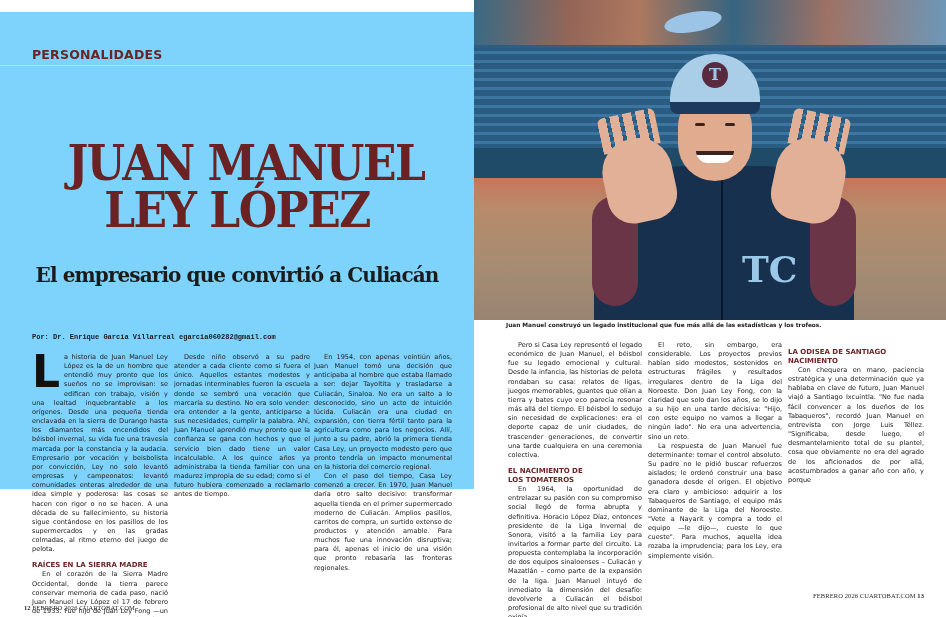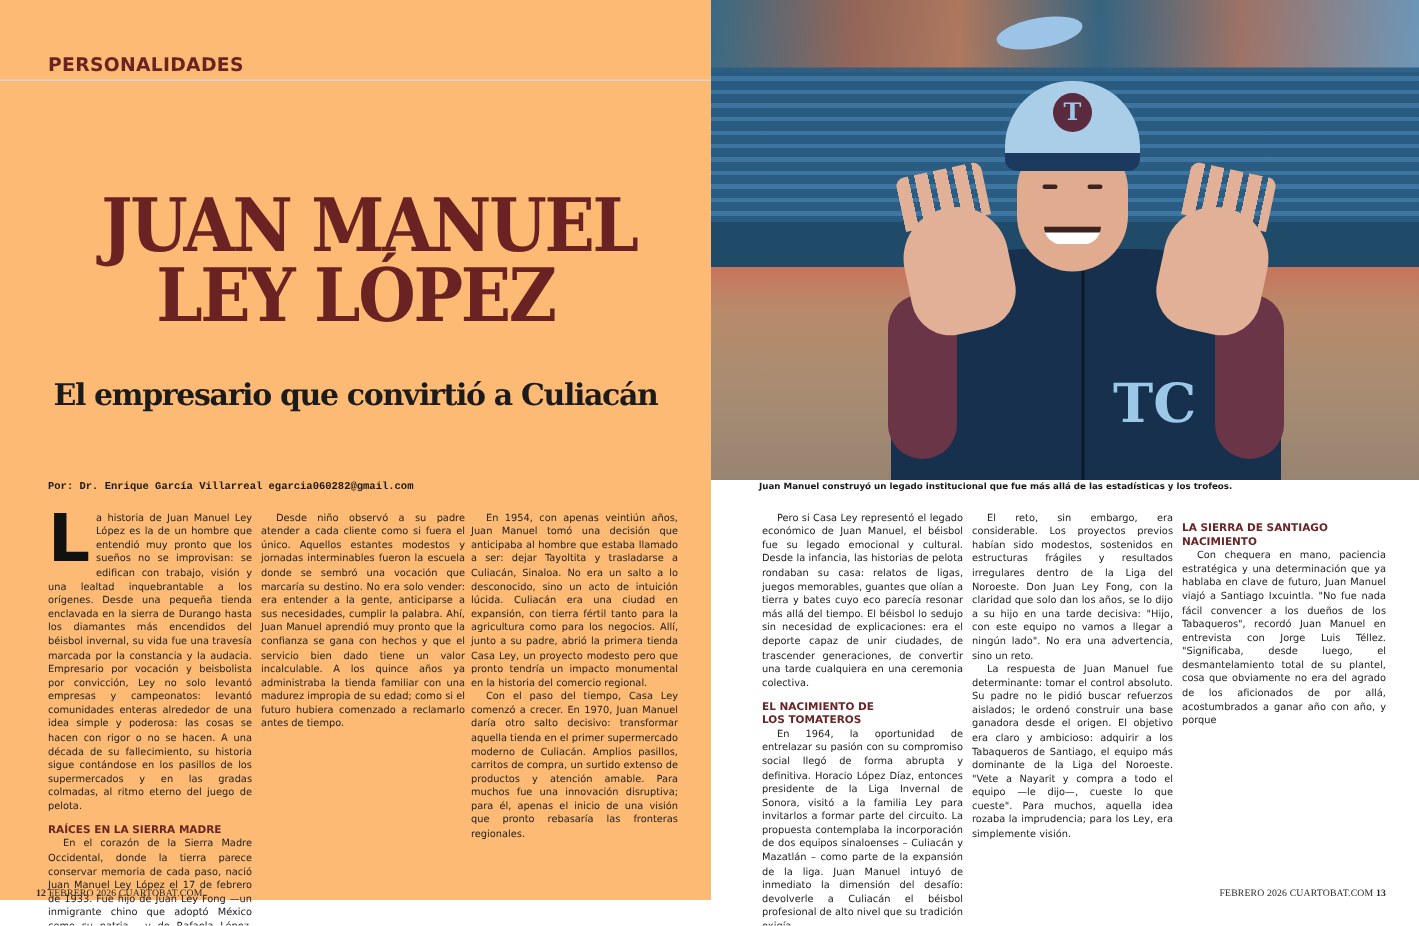--- a/index.html
+++ b/index.html
@@ -1,20 +1,20 @@
 <!DOCTYPE html>
 <html><head>
 <meta charset="utf-8">
 <style>
   * { margin: 0; padding: 0; box-sizing: border-box; }
   html, body { width: 946px; height: 617px; overflow: hidden; background: #ffffff; }
   body { font-family: "Liberation Sans", sans-serif; color: #1a1a1a; position: relative; }
 
   .spread { position: absolute; inset: 0; width: 946px; height: 617px; }
-  .page-left { position: absolute; left: 0; top: 0; width: 474px; height: 600px; background: #fdba74; }
+  .page-left { position: absolute; left: 0; top: 12px; width: 474px; height: 477px; background: #7dd3fc; }
   .page-right { position: absolute; left: 474px; top: 0; width: 472px; height: 617px; background: #fff; }
 
   .section-label {
     position: absolute; left: 32px; top: 35px;
     font-family: "DejaVu Sans", sans-serif; font-weight: bold;
     font-size: 12.5px; letter-spacing: 0.2px; color: #6b2424;
   }
   .section-rule { position: absolute; left: 0; top: 53px; width: 474px; height: 1px; background: #d4d4d4; }
 
   .headline {
@@ -194,21 +194,21 @@
     <p>En 1964, la oportunidad de entrelazar su pasión con su compromiso social llegó de forma abrupta y definitiva. Horacio López Díaz, entonces presidente de la Liga Invernal de Sonora, visitó a la familia Ley para invitarlos a formar parte del circuito. La propuesta contemplaba la incorporación de dos equipos sinaloenses – Culiacán y Mazatlán – como parte de la expansión de la liga. Juan Manuel intuyó de inmediato la dimensión del desafío: devolverle a Culiacán el béisbol profesional de alto nivel que su tradición exigía.</p>
   </div>
 
   <div class="col col-5">
     <p>El reto, sin embargo, era considerable. Los proyectos previos habían sido modestos, sostenidos en estructuras frágiles y resultados irregulares dentro de la Liga del Noroeste. Don Juan Ley Fong, con la claridad que solo dan los años, se lo dijo a su hijo en una tarde decisiva: "Hijo, con este equipo no vamos a llegar a ningún lado". No era una advertencia, sino un reto.</p>
     <p>La respuesta de Juan Manuel fue determinante: tomar el control absoluto. Su padre no le pidió buscar refuerzos aislados; le ordenó construir una base ganadora desde el origen. El objetivo era claro y ambicioso: adquirir a los Tabaqueros de Santiago, el equipo más dominante de la Liga del Noroeste. "Vete a Nayarit y compra a todo el equipo —le dijo—, cueste lo que cueste". Para muchos, aquella idea rozaba la imprudencia; para los Ley, era simplemente visión.</p>
   </div>
 
   <div class="col col-6">
     <div class="subtitle">
-      <div>LA SIERRA DE SANTIAGO</div>
+      <div>LA ODISEA DE SANTIAGO</div>
       <div>NACIMIENTO</div>
     </div>
     <p>Con chequera en mano, paciencia estratégica y una determinación que ya hablaba en clave de futuro, Juan Manuel viajó a Santiago Ixcuintla. "No fue nada fácil convencer a los dueños de los Tabaqueros", recordó Juan Manuel en entrevista con Jorge Luis Téllez. "Significaba, desde luego, el desmantelamiento total de su plantel, cosa que obviamente no era del agrado de los aficionados de por allá, acostumbrados a ganar año con año, y porque</p>
   </div>
 
   <div class="folio folio-right">
     <span>FEBRERO 2026 CUARTOBAT.COM</span>
     <span class="num">13</span>
   </div>
 </div>

